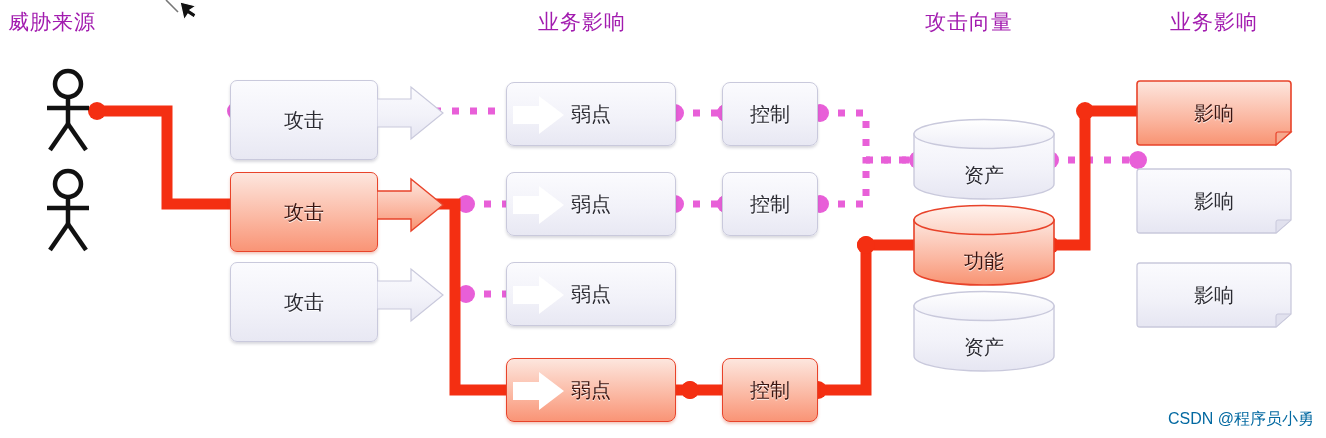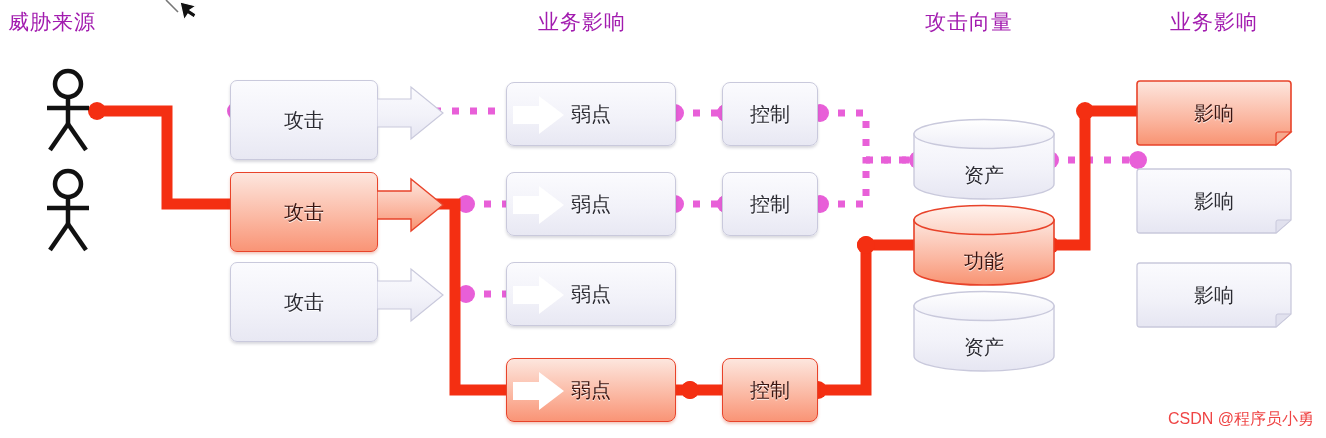--- a/index.html
+++ b/index.html
@@ -69,21 +69,21 @@
   
   .cyl{width:144px;height:82px;font-family:Liberation Serif, serif;}
   .cyl svg{position:absolute;left:0;top:0;}
 
   
   .actor{position:absolute;}
 
   
   #watermark{
     position:absolute;right:12px;bottom:8px;
-    font-size:16px;color:#ef4444;white-space:nowrap;
+    font-size:16px;color:#0369a1;white-space:nowrap;
   }
   #cursor{position:absolute;left:162px;top:-2px;width:40px;height:30px;}
 </style>
 </head>
 <body>
 
 <div id="stage">
 
   <div class="col-head" style="left:8px;top:8px">威胁来源</div>
   <div class="col-head" style="left:538px;top:8px">业务影响</div>

